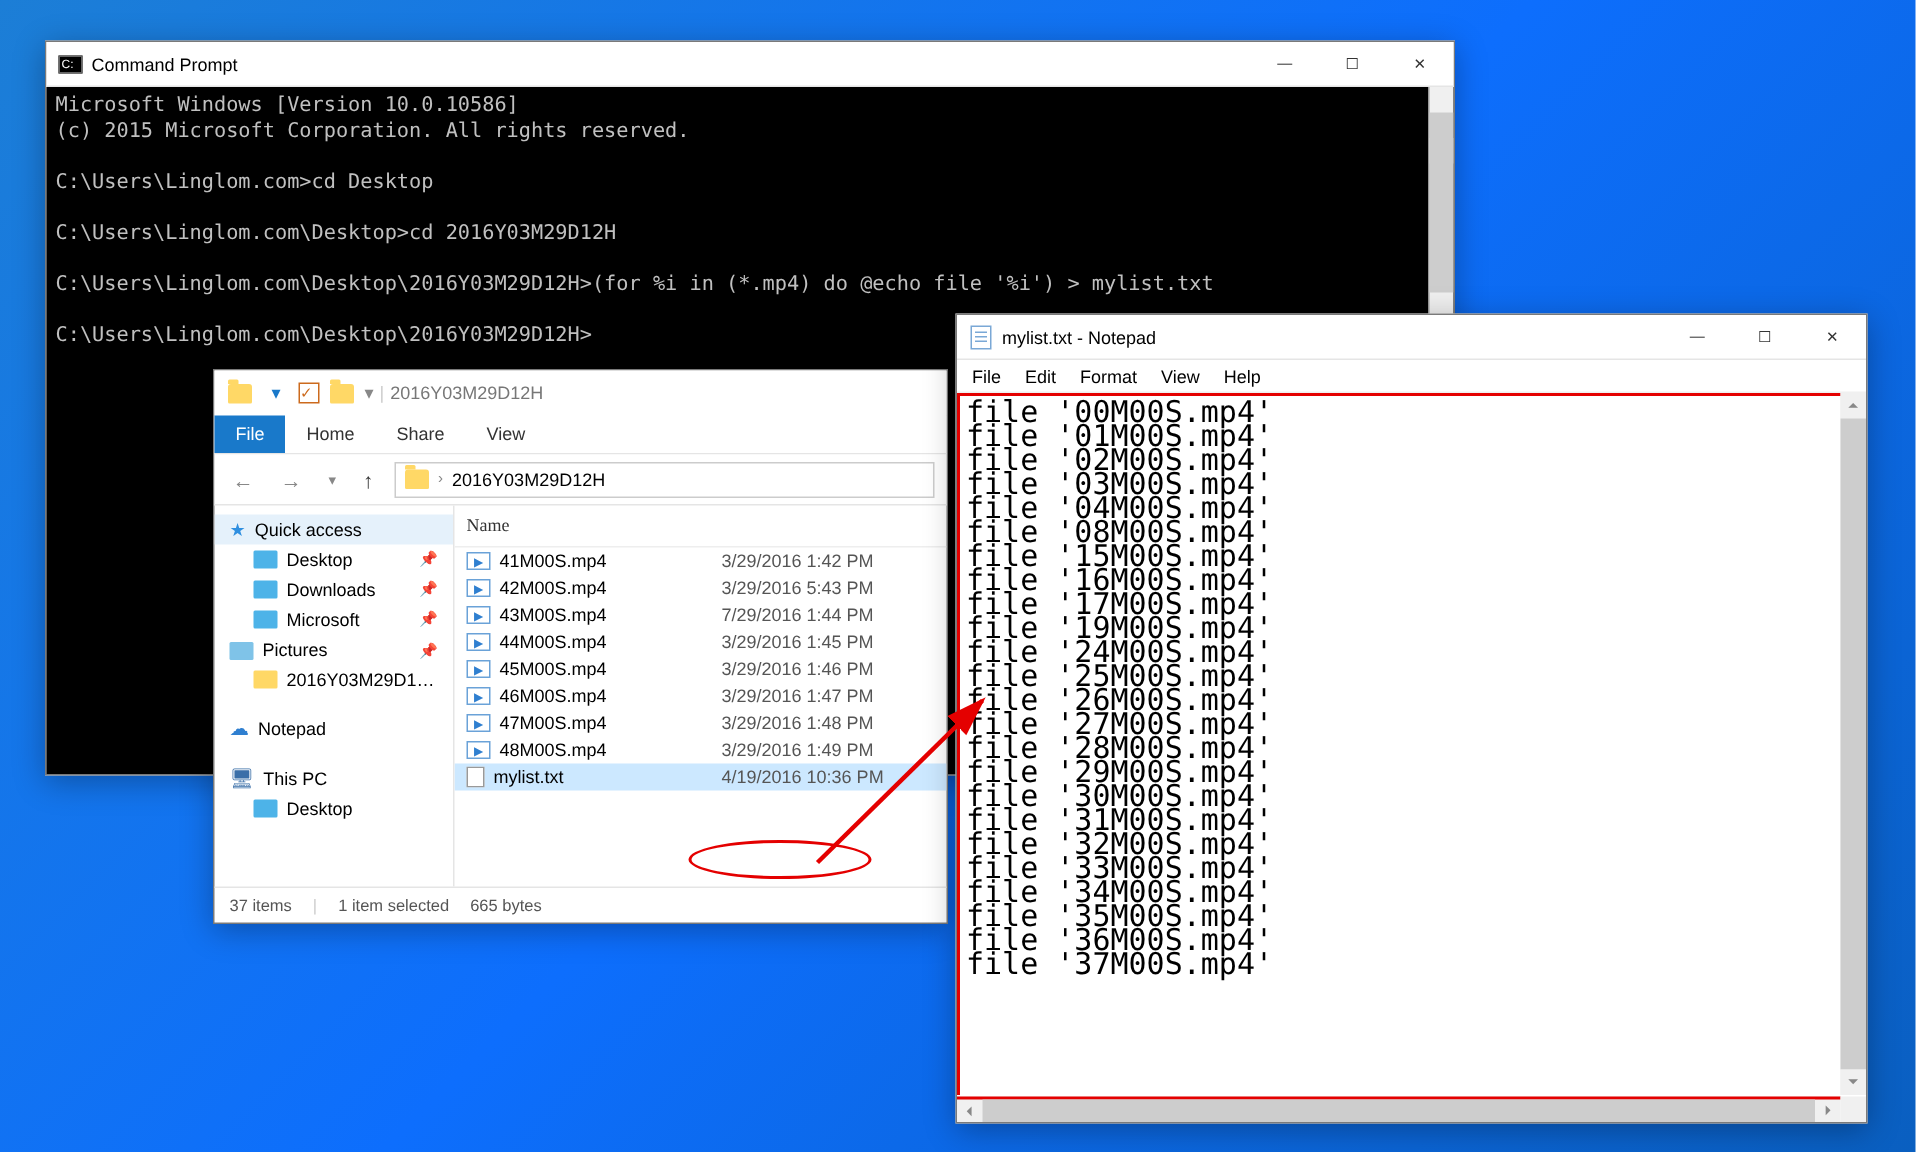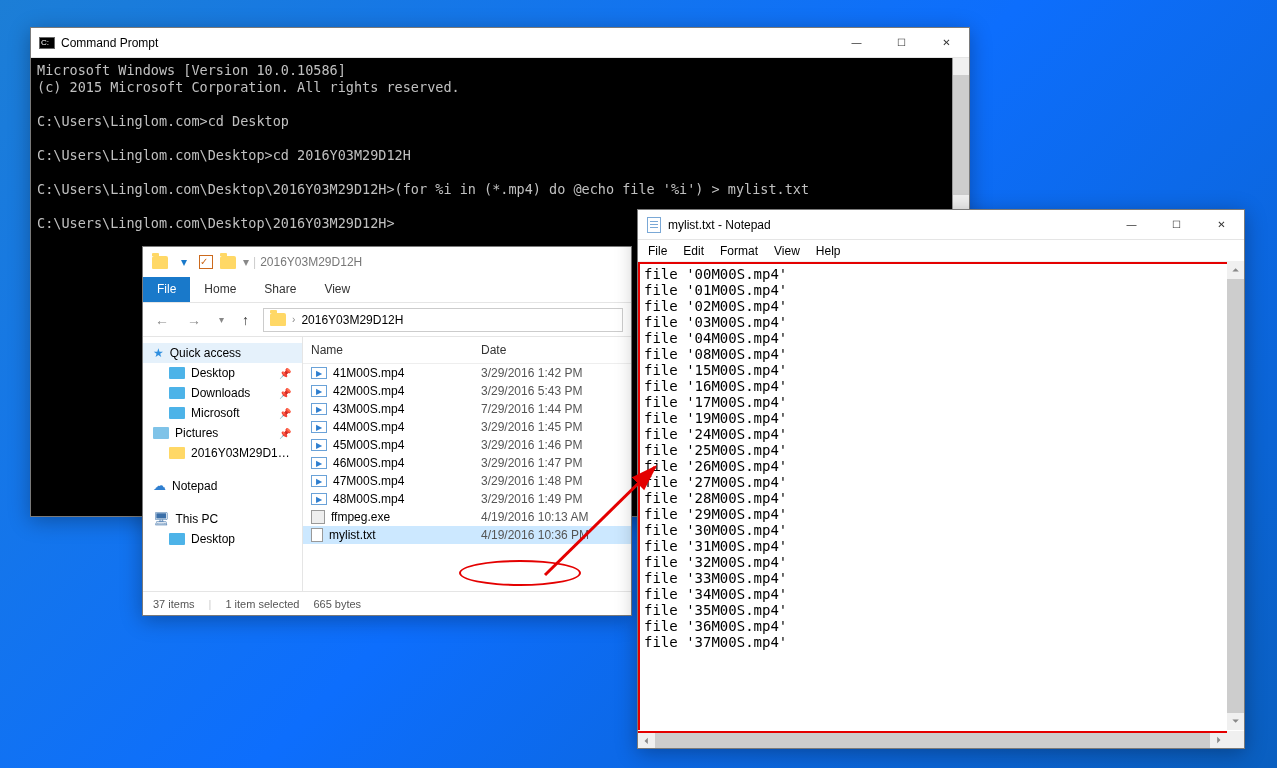--- a/index.html
+++ b/index.html
@@ -63,39 +63,39 @@
   .nav-item{display:flex;align-items:center;gap:6px;padding:3px 10px;font-size:12px;white-space:nowrap;overflow:hidden;text-overflow:ellipsis;}
   .nav-item .pin{color:#777;font-size:10px;margin-left:auto;}
   .nav-sep{height:12px;}
   .star{color:#2f8fe0;}
   .folder-sm{display:inline-block;width:16px;height:12px;background:#ffd866;border-radius:1px;}
   .pic-sm{display:inline-block;width:16px;height:12px;background:#7fc3e8;border-radius:1px;}
   .cloud-sm{color:#2f7fd0;font-size:13px;}
   .pc-sm{color:#3b6fa8;font-size:13px;}
   .filelist{flex:1;overflow:hidden;}
   .fl-head{display:flex;font-size:12px;color:#333;border-bottom:1px solid #eee;}
-  .fl-head div{padding:6px 8px;}
+  .fl-head div{padding:6px 8px;font-family:Liberation Serif, serif;}
   .col-name{width:170px;}
   .col-date{flex:1;}
   .fl-row{display:flex;align-items:center;font-size:12px;padding:2px 0;}
   .fl-row .c1{width:170px;display:flex;align-items:center;gap:6px;padding-left:8px;white-space:nowrap;overflow:hidden;}
   .fl-row .c2{flex:1;padding-left:8px;color:#555;}
   .fl-row.sel{background:#cce8ff;}
   .vid-icon{display:inline-flex;width:16px;height:12px;background:#fff;border:1px solid #6aa2d8;align-items:center;justify-content:center;font-size:8px;color:#2f7fd0;}
   .exe-icon{display:inline-block;width:14px;height:14px;background:#eee;border:1px solid #999;}
   .txt-icon{display:inline-block;width:12px;height:14px;background:#fff;border:1px solid #999;}
   .statusbar{height:24px;border-top:1px solid #e5e5e5;display:flex;align-items:center;padding:0 10px;font-size:11px;color:#555;gap:14px;}
   .statusbar .sep{color:#ccc;}
 
   
   #notepad { left: 637px; top: 209px; width: 608px; height: 540px; }
   #notepad .menubar{height:22px;display:flex;align-items:center;padding:0 2px;font-size:12px;border-bottom:1px solid #f0f0f0;}
   #notepad .menubar .mitem{padding:2px 8px;}
   #notepad .edit{
-    font-family: Consolas, monospace; font-size:14px; line-height:16px;
+    font-family: Consolas, monospace; font-size:20px; line-height:16px;
     padding:2px 4px; height:calc(100% - 30px - 22px - 18px);
     white-space:pre; overflow:hidden; border:2px solid #e40000; border-bottom:none; border-right:none;
     position:relative;
   }
   #notepad .np-scroll-v{position:absolute;right:0;top:52px;bottom:18px;width:17px;background:#f0f0f0;}
   #notepad .np-scroll-v .arrow{width:100%;height:17px;background:#f0f0f0;display:flex;align-items:center;justify-content:center;font-size:9px;color:#888;}
   #notepad .np-scroll-v .thumb{position:absolute;left:0;width:100%;top:17px;bottom:17px;background:#cdcdcd;}
   #notepad .np-scroll-h{position:absolute;left:0;right:17px;bottom:0;height:17px;background:#f0f0f0;border-top:2px solid #e40000;}
   #notepad .np-scroll-h .arrow{width:17px;height:100%;display:inline-flex;align-items:center;justify-content:center;font-size:9px;color:#888;}
   #notepad .np-scroll-h .thumb{position:absolute;top:0;height:100%;left:17px;right:17px;background:#cdcdcd;}
@@ -201,21 +201,21 @@
       <div class="nav-item" style="padding-left:26px;">
         <span class="folder-sm" style="background:#4db3e8;"></span>
         <span>Downloads</span>
         <span class="pin">📌</span>
       </div>
       <div class="nav-item" style="padding-left:26px;">
         <span class="folder-sm" style="background:#4db3e8;"></span>
         <span>Microsoft</span>
         <span class="pin">📌</span>
       </div>
-      <div class="nav-item" style="">
+      <div class="nav-item" style="align-items:flex-end;">
         <span class="pic-sm"></span>
         <span>Pictures</span>
         <span class="pin">📌</span>
       </div>
       <div class="nav-item" style="padding-left:26px;">
         <span class="folder-sm"></span>
         <span>2016Y03M29D1…</span>
       </div>
       <div class="nav-sep"></div>
       <div class="nav-item">
@@ -228,21 +228,20 @@
         <span>This PC</span>
       </div>
       <div class="nav-item" style="padding-left:26px;">
         <span class="folder-sm" style="background:#4db3e8;"></span>
         <span>Desktop</span>
       </div>
     </div>
     <div class="filelist">
       <div class="fl-head">
         <div class="col-name">Name</div>
-        <div class="col-date">Date</div>
       </div>
       <div id="filelist-body">
           <div class="fl-row">
             <div class="c1">
               <span class="vid-icon">▶</span>
               <span>41M00S.mp4</span>
             </div>
             <div class="c2">3/29/2016 1:42 PM</div>
           </div>
           <div class="fl-row">
@@ -286,27 +285,20 @@
               <span>47M00S.mp4</span>
             </div>
             <div class="c2">3/29/2016 1:48 PM</div>
           </div>
           <div class="fl-row">
             <div class="c1">
               <span class="vid-icon">▶</span>
               <span>48M00S.mp4</span>
             </div>
             <div class="c2">3/29/2016 1:49 PM</div>
-          </div>
-          <div class="fl-row">
-            <div class="c1">
-              <span class="exe-icon"></span>
-              <span>ffmpeg.exe</span>
-            </div>
-            <div class="c2">4/19/2016 10:13 AM</div>
           </div>
           <div class="fl-row sel">
             <div class="c1">
               <span class="txt-icon"></span>
               <span>mylist.txt</span>
             </div>
             <div class="c2">4/19/2016 10:36 PM</div>
           </div>
         </div>
     </div>

